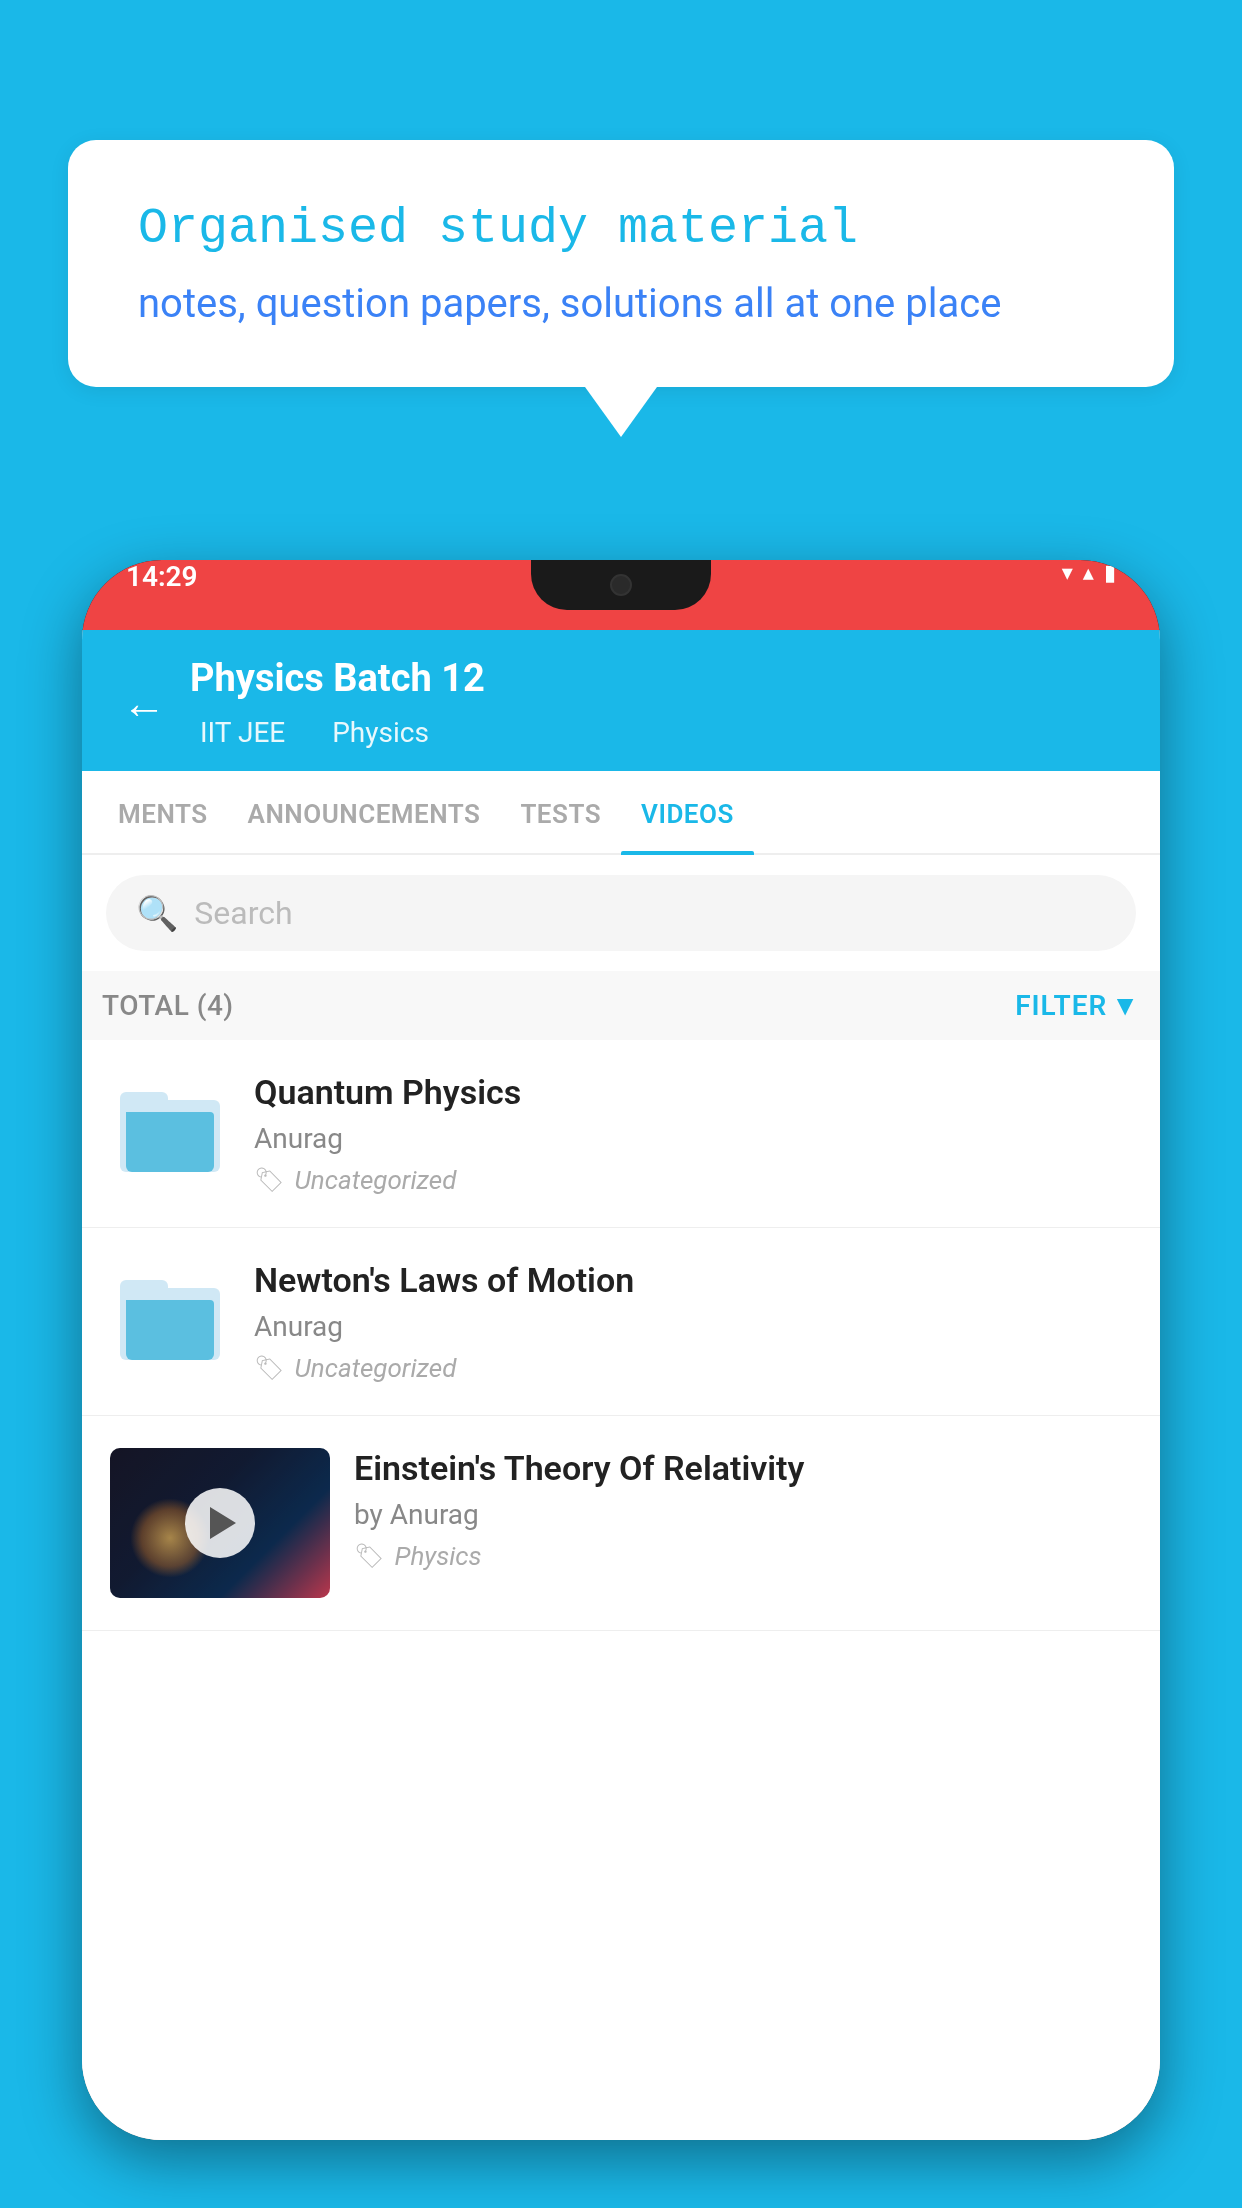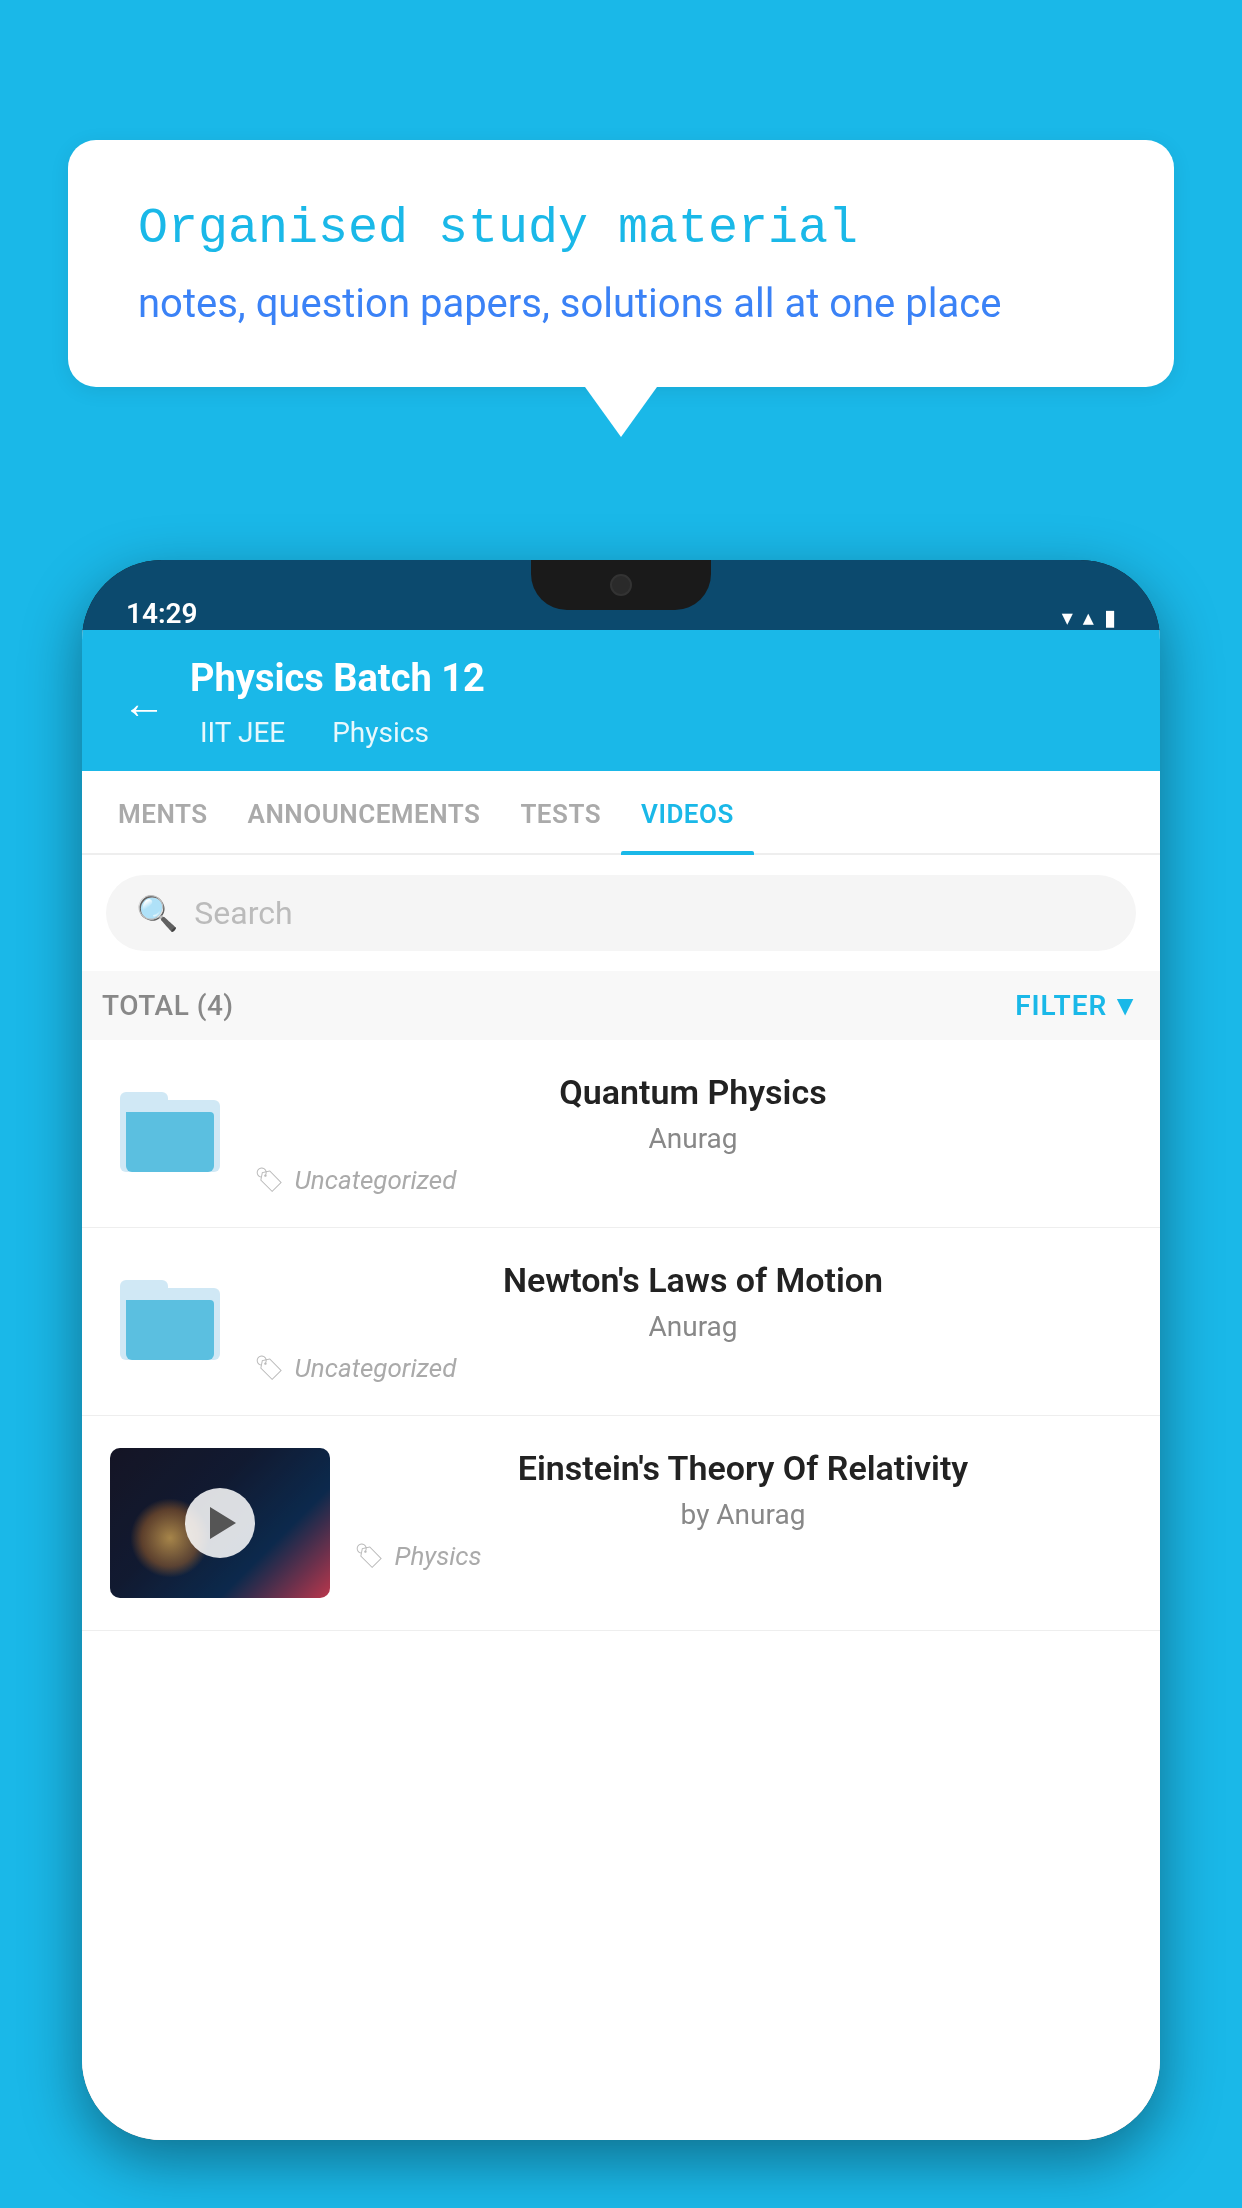--- a/index.html
+++ b/index.html
@@ -64,24 +64,24 @@
       right: 82px;
       height: 1580px;
       background: #1a1a1a;
       border-radius: 80px;
       overflow: hidden;
       box-shadow: 0 20px 60px rgba(0,0,0,0.4);
     }
 
     
     .phone-status-bar {
-      background: #0c4a6e;
+      background: #ef4444;
       height: 70px;
       display: flex;
-      align-items: flex-end;
+      align-items: flex-start;
       justify-content: space-between;
       padding: 0 44px;
       position: relative;
     }
 
     .phone-notch {
       position: absolute;
       top: 0;
       left: 50%;
       transform: translateX(-50%);
@@ -258,21 +258,20 @@
     .filter-icon {
       font-size: 28px;
       color: #1ab8e8;
     }
 
     
     .video-list {
       flex: 1;
       overflow-y: auto;
       background: white;
-      text-align: center;
     }
 
     .video-item {
       display: flex;
       align-items: flex-start;
       padding: 32px 28px;
       border-bottom: 1px solid #eee;
       gap: 24px;
       cursor: pointer;
     }

